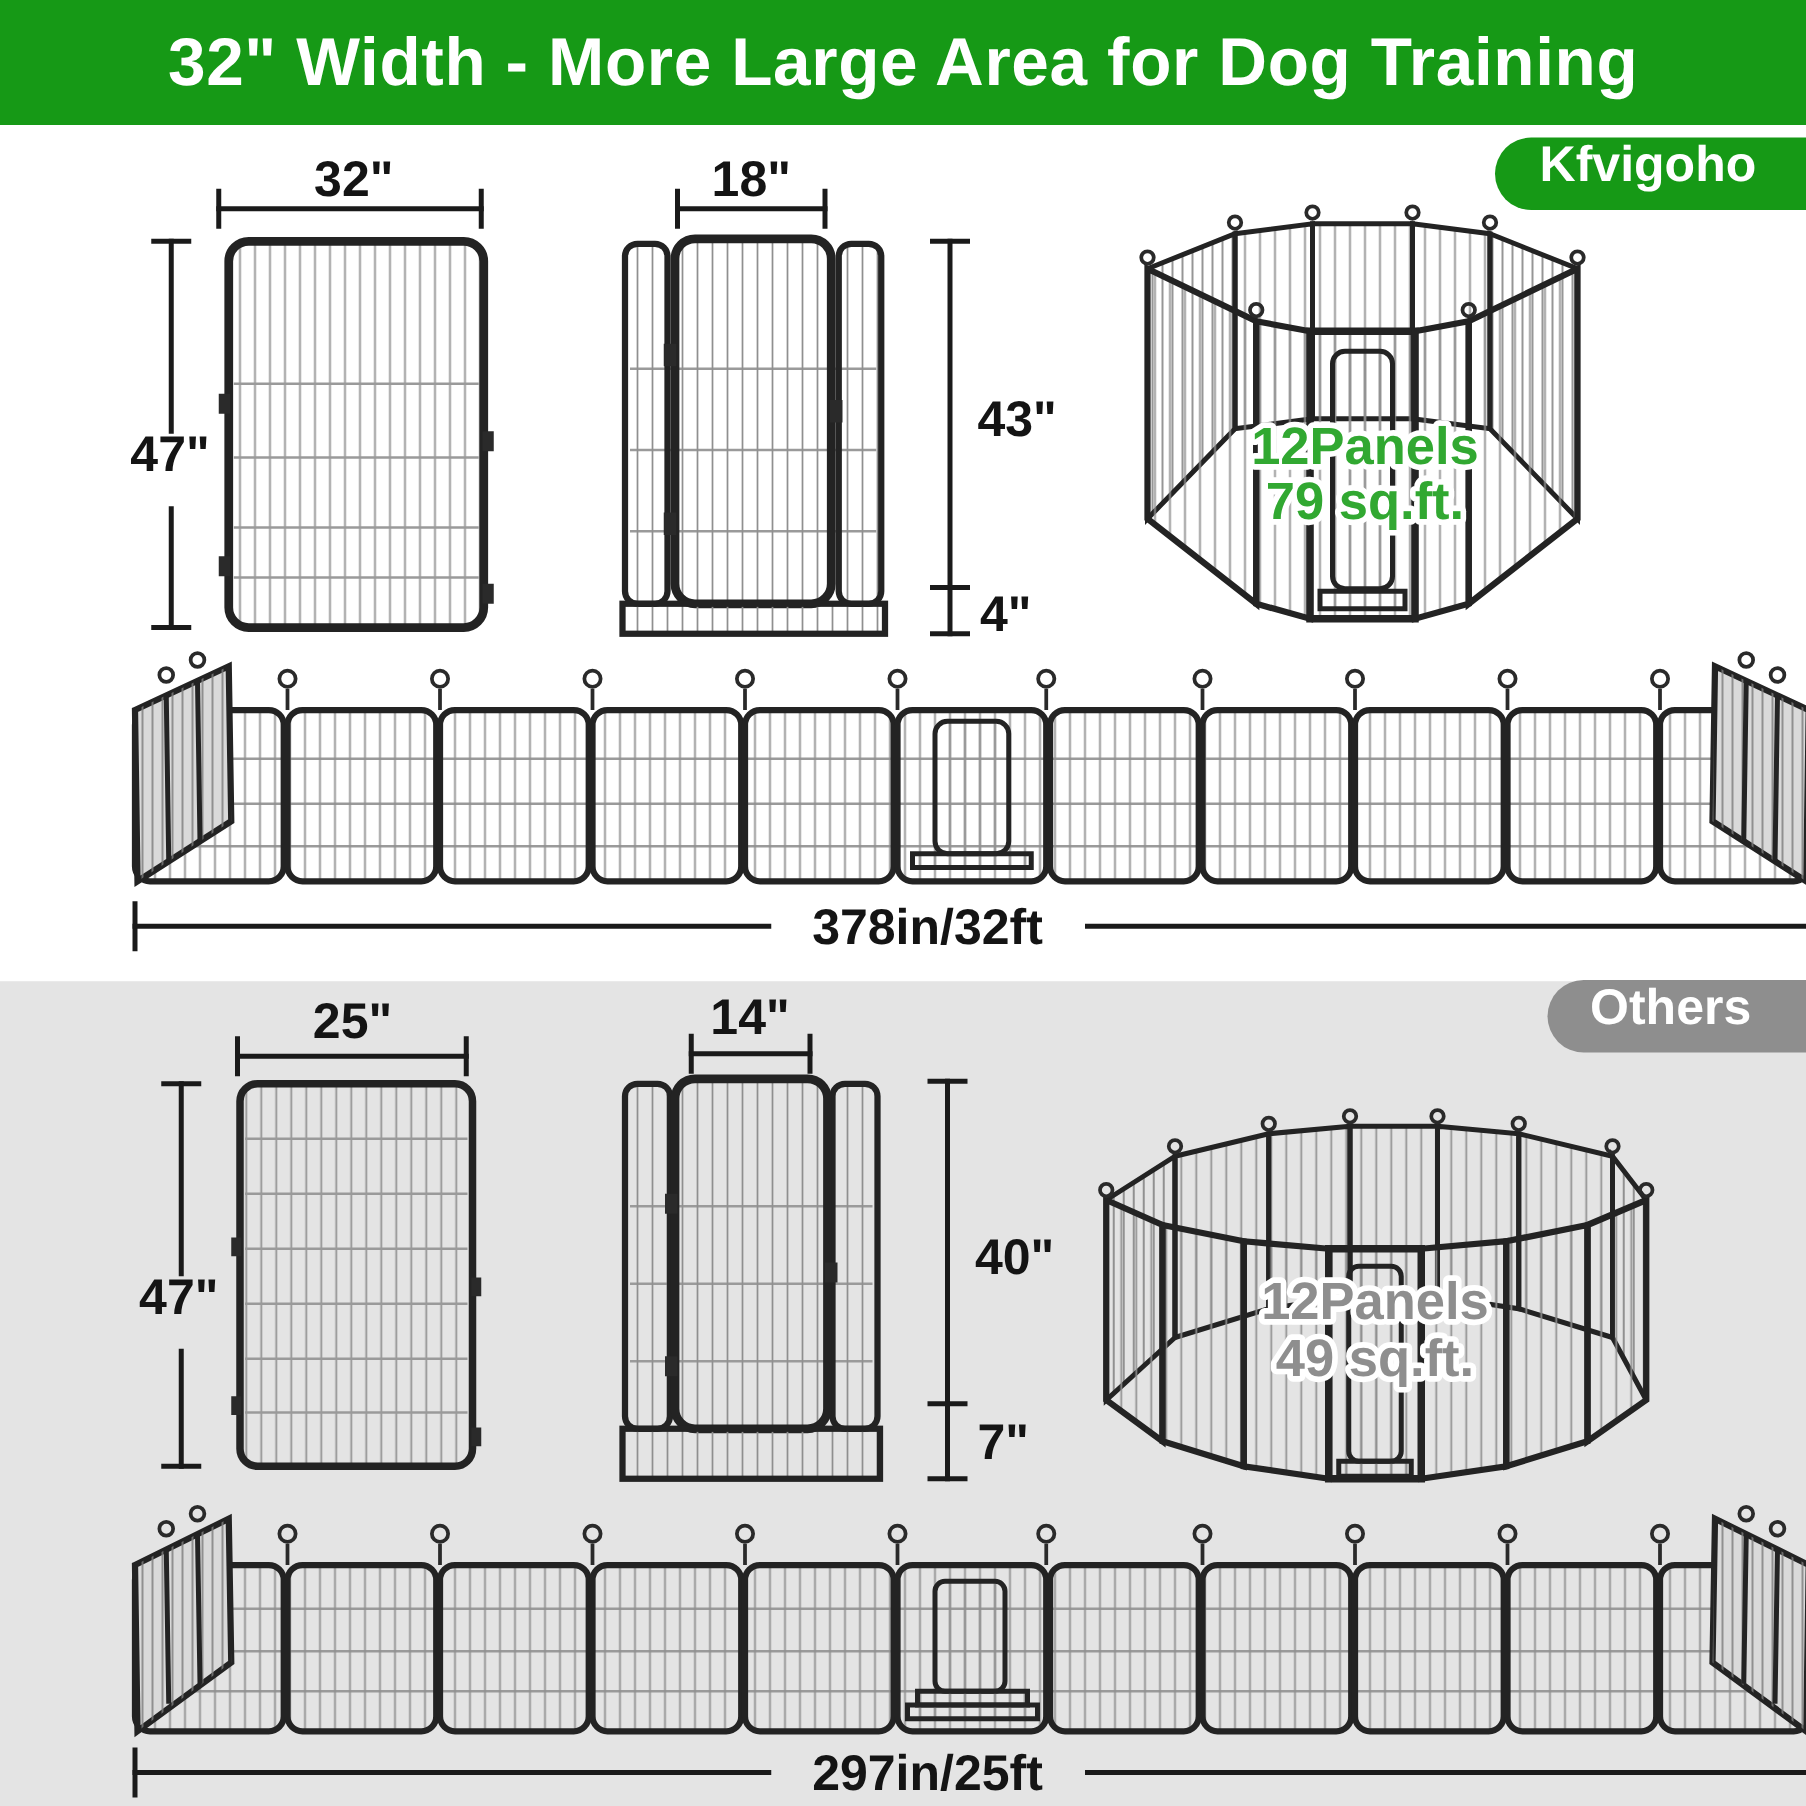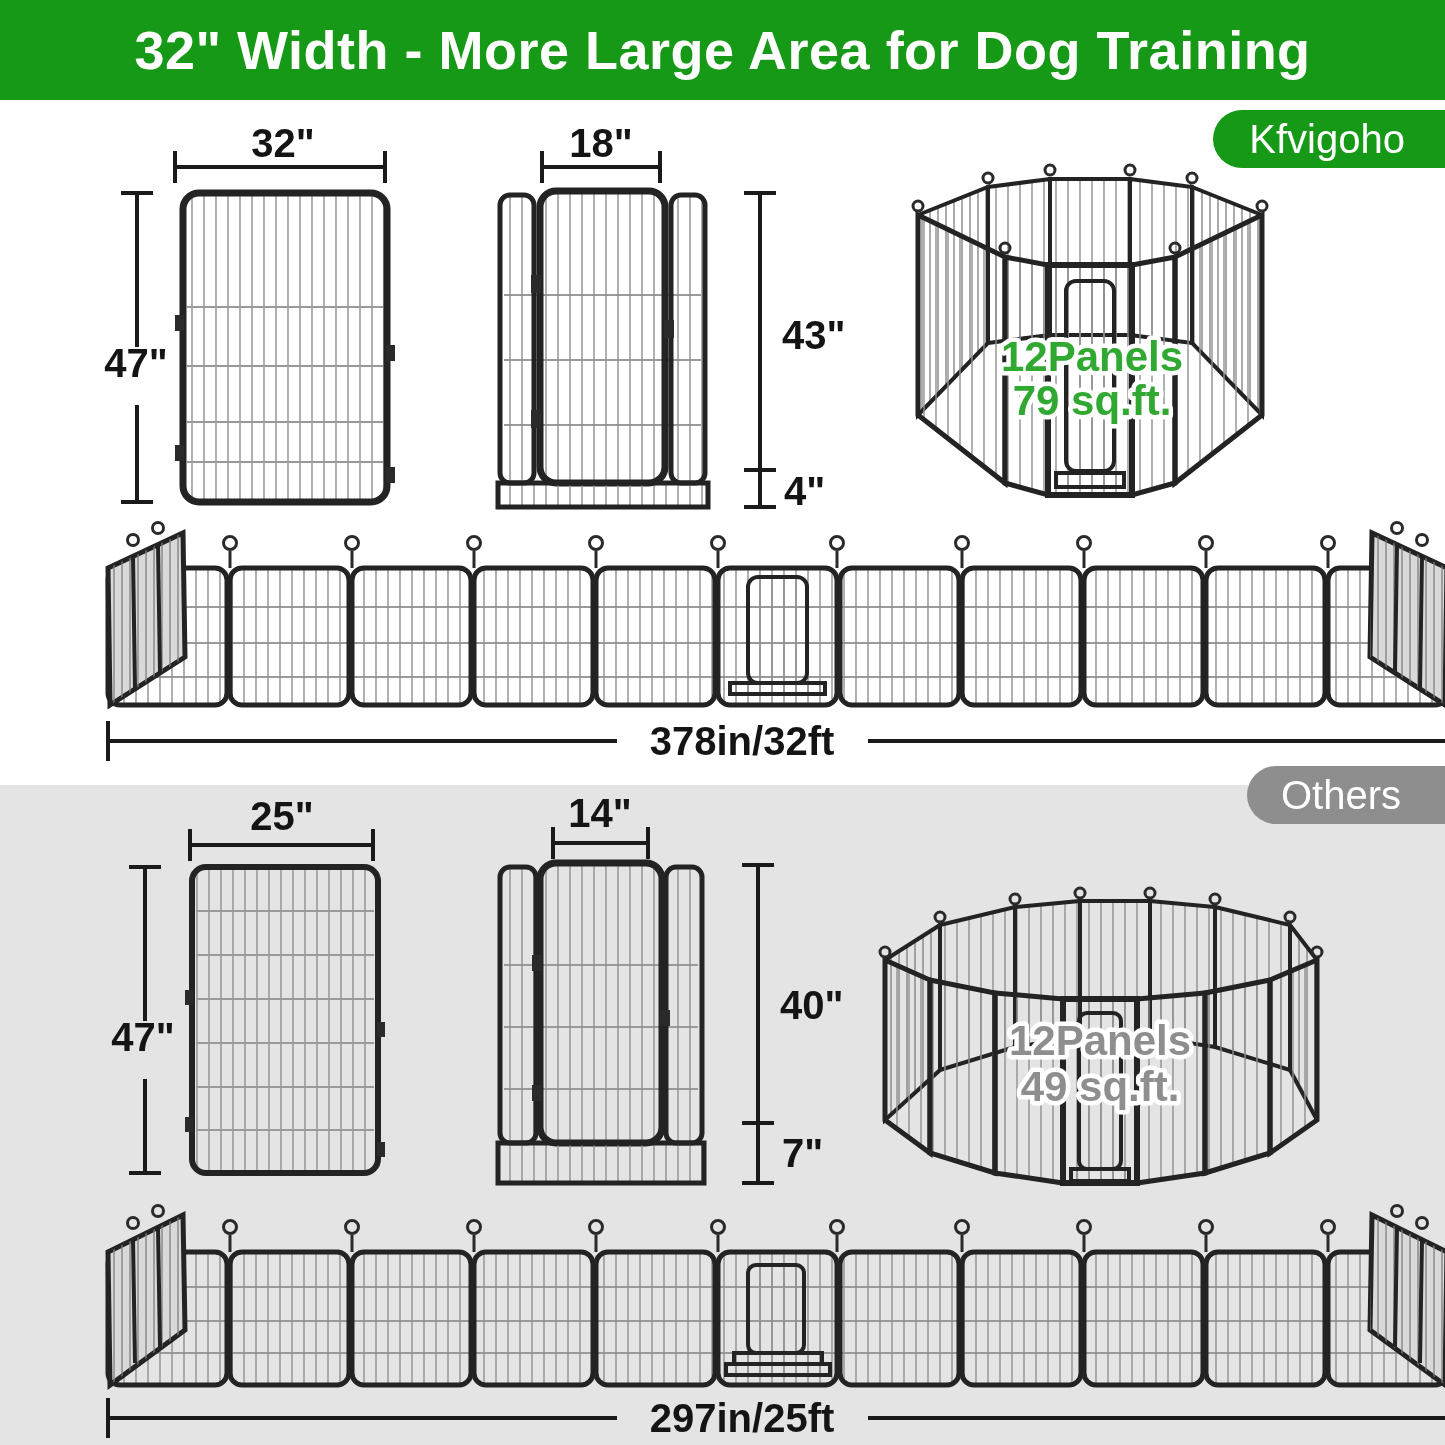--- a/index.html
+++ b/index.html
@@ -5,24 +5,24 @@
   * { margin:0; padding:0; box-sizing:border-box; }
   html,body { width:1445px; height:1445px; font-family:"Liberation Sans", sans-serif; }
   .canvas { position:relative; width:1445px; height:1445px; background:#ffffff; overflow:hidden; }
 
   .banner { position:absolute; top:0; left:0; width:1445px; height:100px; background:#169916;
             display:flex; align-items:center; justify-content:center; }
   .banner h1 { color:#ffffff; font-size:54px; font-weight:bold; letter-spacing:.5px; white-space:nowrap; }
 
   .others-bg { position:absolute; top:785px; left:0; width:1445px; height:660px; background:#E4E4E4; }
 
-  .badge { position:absolute; right:0; display:flex; align-items:center; color:#fff; font-weight:normal;
+  .badge { position:absolute; right:0; display:flex; align-items:flex-start; color:#fff; font-weight:bold;
            border-radius:40px 0 0 40px; white-space:nowrap; }
   .badge-green { top:110px; height:58px; background:#169916; font-size:40px; padding:0 40px 0 36px; }
-  .badge-gray  { top:766px; height:58px; background:#8E8E8E; font-size:40px; padding:0 44px 0 34px; }
+  .badge-gray  { top:784px; height:58px; background:#8E8E8E; font-size:40px; padding:0 44px 0 34px; }
 
   svg { position:absolute; overflow:visible; }
   svg text { font-family:"Liberation Sans", sans-serif; font-weight:bold; fill:#141414; }
   .dimtxt { font-size:40px; }
   .rowtxt { font-size:40px; }
   .pen-green { font-size:42px; fill:#31A831; stroke:#ffffff; stroke-width:9px; paint-order:stroke; stroke-linejoin:round; }
   .pen-gray  { font-size:42px; fill:#8E8E8E; stroke:#ffffff; stroke-width:9px; paint-order:stroke; stroke-linejoin:round; }
   .dim path { stroke:#1a1a1a; stroke-width:4; fill:none; stroke-linecap:square; }
   .fr   { stroke:#232323; }
   .wire { stroke:#9a9a9a; stroke-width:2; fill:none; }

